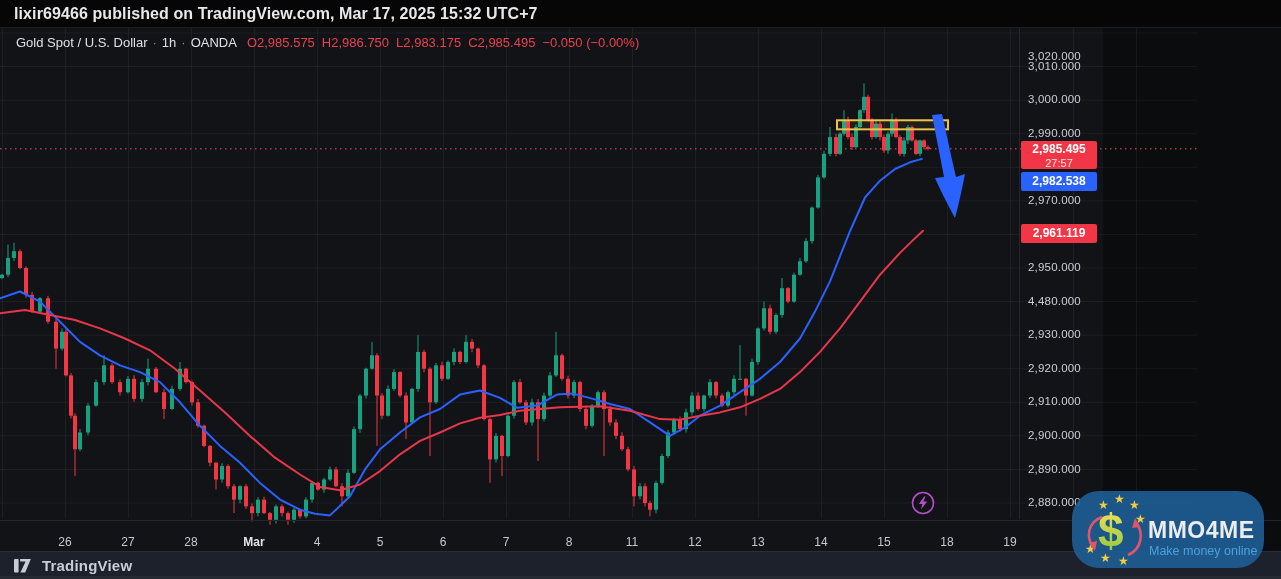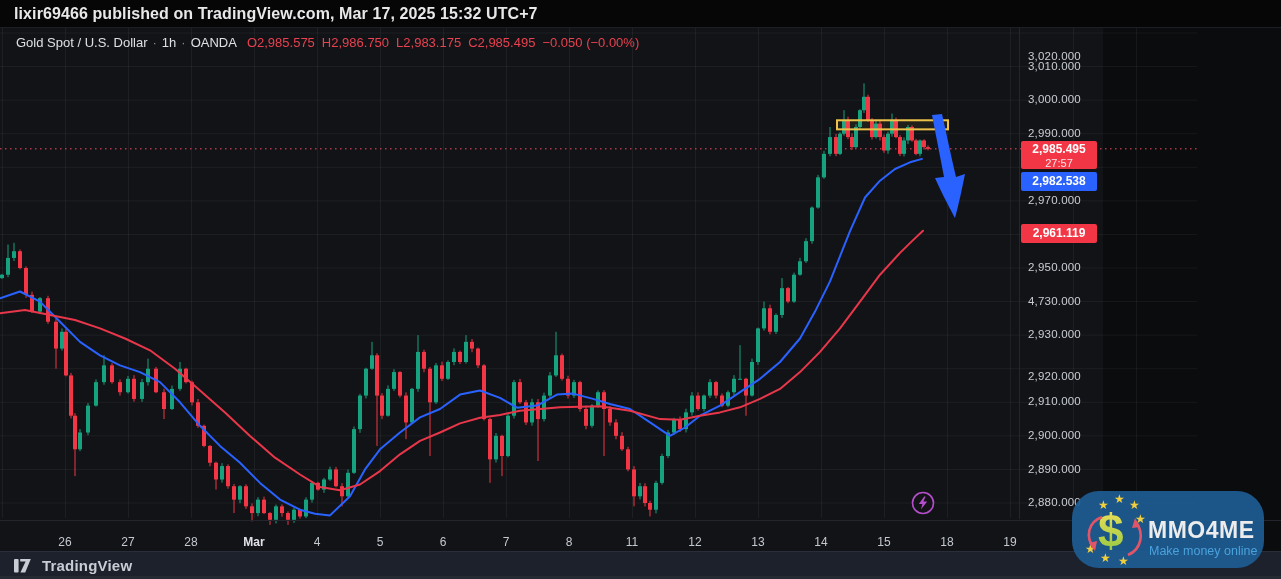--- a/index.html
+++ b/index.html
@@ -424,23 +424,23 @@
 
   <div class="price-axis">
     <div class="sep"></div>
     <div id="price-labels">
         <div class="price-label" style="top: -2px; margin-top: 24px;">3,020.000</div>
         <div class="price-label" style="top: 32px;">3,010.000</div>
         <div class="price-label" style="top: 65px;">3,000.000</div>
         <div class="price-label" style="top: 99px;">2,990.000</div>
         <div class="price-label" style="top: 166px;">2,970.000</div>
         <div class="price-label" style="top: 233px;">2,950.000</div>
-        <div class="price-label" style="top: 267px;">4,730.000</div>
+        <div class="price-label" style="top: 267px;">4,480.000</div>
         <div class="price-label" style="top: 300px;">2,930.000</div>
-        <div class="price-label" style="top: 334px; margin-top: 8px;">2,920.000</div>
+        <div class="price-label" style="top: 334px;">2,920.000</div>
         <div class="price-label" style="top: 367px;">2,910.000</div>
         <div class="price-label" style="top: 401px;">2,900.000</div>
         <div class="price-label" style="top: 435px;">2,890.000</div>
         <div class="price-label" style="top: 468px;">2,880.000</div>
       </div>
     <div class="badge" id="badge-last" style="top: 113px; background: rgb(242, 54, 69); padding: 1px 0px 0;">
       <span class="v">2,985.495</span>
       <span class="cd">27:57</span>
     </div>
     <div class="badge" id="badge-fast" style="top: 144px; background: rgb(41, 98, 255); padding: 2px 0px;">

